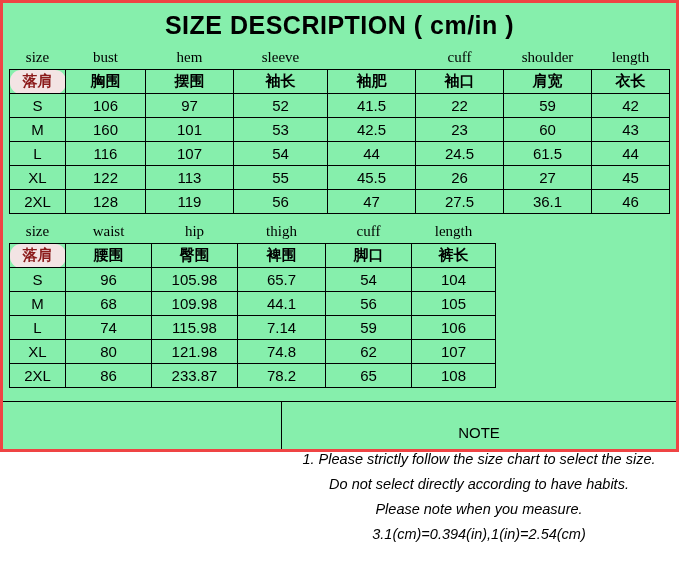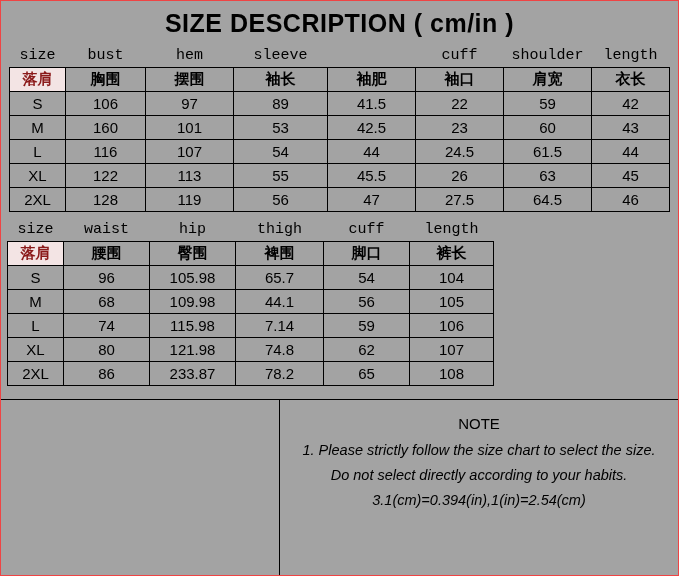--- a/index.html
+++ b/index.html
@@ -10,24 +10,24 @@
     width: 679px;
     height: 576px;
     background: #ffffff;
     font-family: "Liberation Sans", sans-serif;
     color: #000000;
     overflow: hidden;
   }
   .page {
     position: relative;
     width: 679px;
-    height: 576px;
+    height: 452px;
     box-sizing: border-box;
-    border: 1px solid #ef4444;
-    background: #a3a3a3;
+    border: 3px solid #ef4444;
+    background: #86efac;
   }
   .title {
     text-align: center;
     font-size: 25px;
     font-weight: bold;
     letter-spacing: 0.5px;
     padding-top: 8px;
     padding-bottom: 4px;
   }
   table.size-table {
@@ -39,51 +39,52 @@
     text-align: center;
     vertical-align: middle;
     font-size: 15px;
     height: 23px;
     padding: 0;
   }
   
   tr.hdr-en td {
     border: none;
     font-size: 15px;
-    font-family: Liberation Mono, monospace;
+    font-family: Liberation Serif, serif;
   }
   tr.hdr-cn td {
     border: 1px solid #000000;
     font-weight: bold;
     font-size: 15px;
   }
   tr.data-row td {
     border: 1px solid #000000;
   }
   .cn-label {
     background: #f3e4e4;
     color: #8b1a1a;
     font-weight: bold;
+    border-radius: 11px;
   }
   .cn-head {
     font-weight: bold;
   }
   .tbl-wrap-1 { margin-top: 2px; }
   .tbl-wrap-2 { margin-top: 6px; }
   .note-box {
     position: absolute;
     left: 278px;
     right: 0px;
     bottom: 0px;
     top: 398px;
     border-top: 1px solid #000000;
     border-left: 1px solid #000000;
     box-sizing: border-box;
     text-align: center;
-    padding-top: 11px;
+    padding-top: 18px;
     font-size: 14.5px;
     line-height: 25px;
   }
   .note-title {
     font-size: 15px;
     margin-bottom: 2px;
   }
   .note-line { display: block; font-style: italic; }
   .bottom-left-fill {
     position: absolute;
@@ -133,21 +134,21 @@
           <td class="cn-head">袖肥</td>
           <td class="cn-head">袖口</td>
           <td class="cn-head">肩宽</td>
           <td class="cn-head">衣长</td>
         </tr>
 
         <tr class="data-row">
           <td>S</td>
           <td>106</td>
           <td>97</td>
-          <td>89</td>
+          <td>52</td>
           <td>41.5</td>
           <td>22</td>
           <td>59</td>
           <td>42</td>
         </tr>
         <tr class="data-row">
           <td>M</td>
           <td>160</td>
           <td>101</td>
           <td>53</td>
@@ -166,31 +167,31 @@
           <td>61.5</td>
           <td>44</td>
         </tr>
         <tr class="data-row">
           <td>XL</td>
           <td>122</td>
           <td>113</td>
           <td>55</td>
           <td>45.5</td>
           <td>26</td>
-          <td>63</td>
+          <td>27</td>
           <td>45</td>
         </tr>
         <tr class="data-row">
           <td>2XL</td>
           <td>128</td>
           <td>119</td>
           <td>56</td>
           <td>47</td>
           <td>27.5</td>
-          <td>64.5</td>
+          <td>36.1</td>
           <td>46</td>
         </tr>
       </tbody>
     </table>
   </div>
 
   <div class="tbl-wrap-2">
     <table class="size-table" style="width:486px; margin-left:6px; margin-right:auto;">
       <colgroup>
         <col style="width:56px">
@@ -260,17 +261,18 @@
         </tr>
       </tbody>
     </table>
   </div>
 
   <div class="bottom-left-fill"></div>
 
   <div class="note-box">
     <div class="note-title">NOTE</div>
     <span class="note-line">1. Please strictly follow the size chart to select the size.</span>
-    <span class="note-line">Do not select directly according to your habits.</span>
+    <span class="note-line">Do not select directly according to have habits.</span>
+    <span class="note-line">Please note when you measure.</span>
     <span class="note-line">3.1(cm)=0.394(in),1(in)=2.54(cm)</span>
   </div>
 
 </div>
 
 </body></html>

